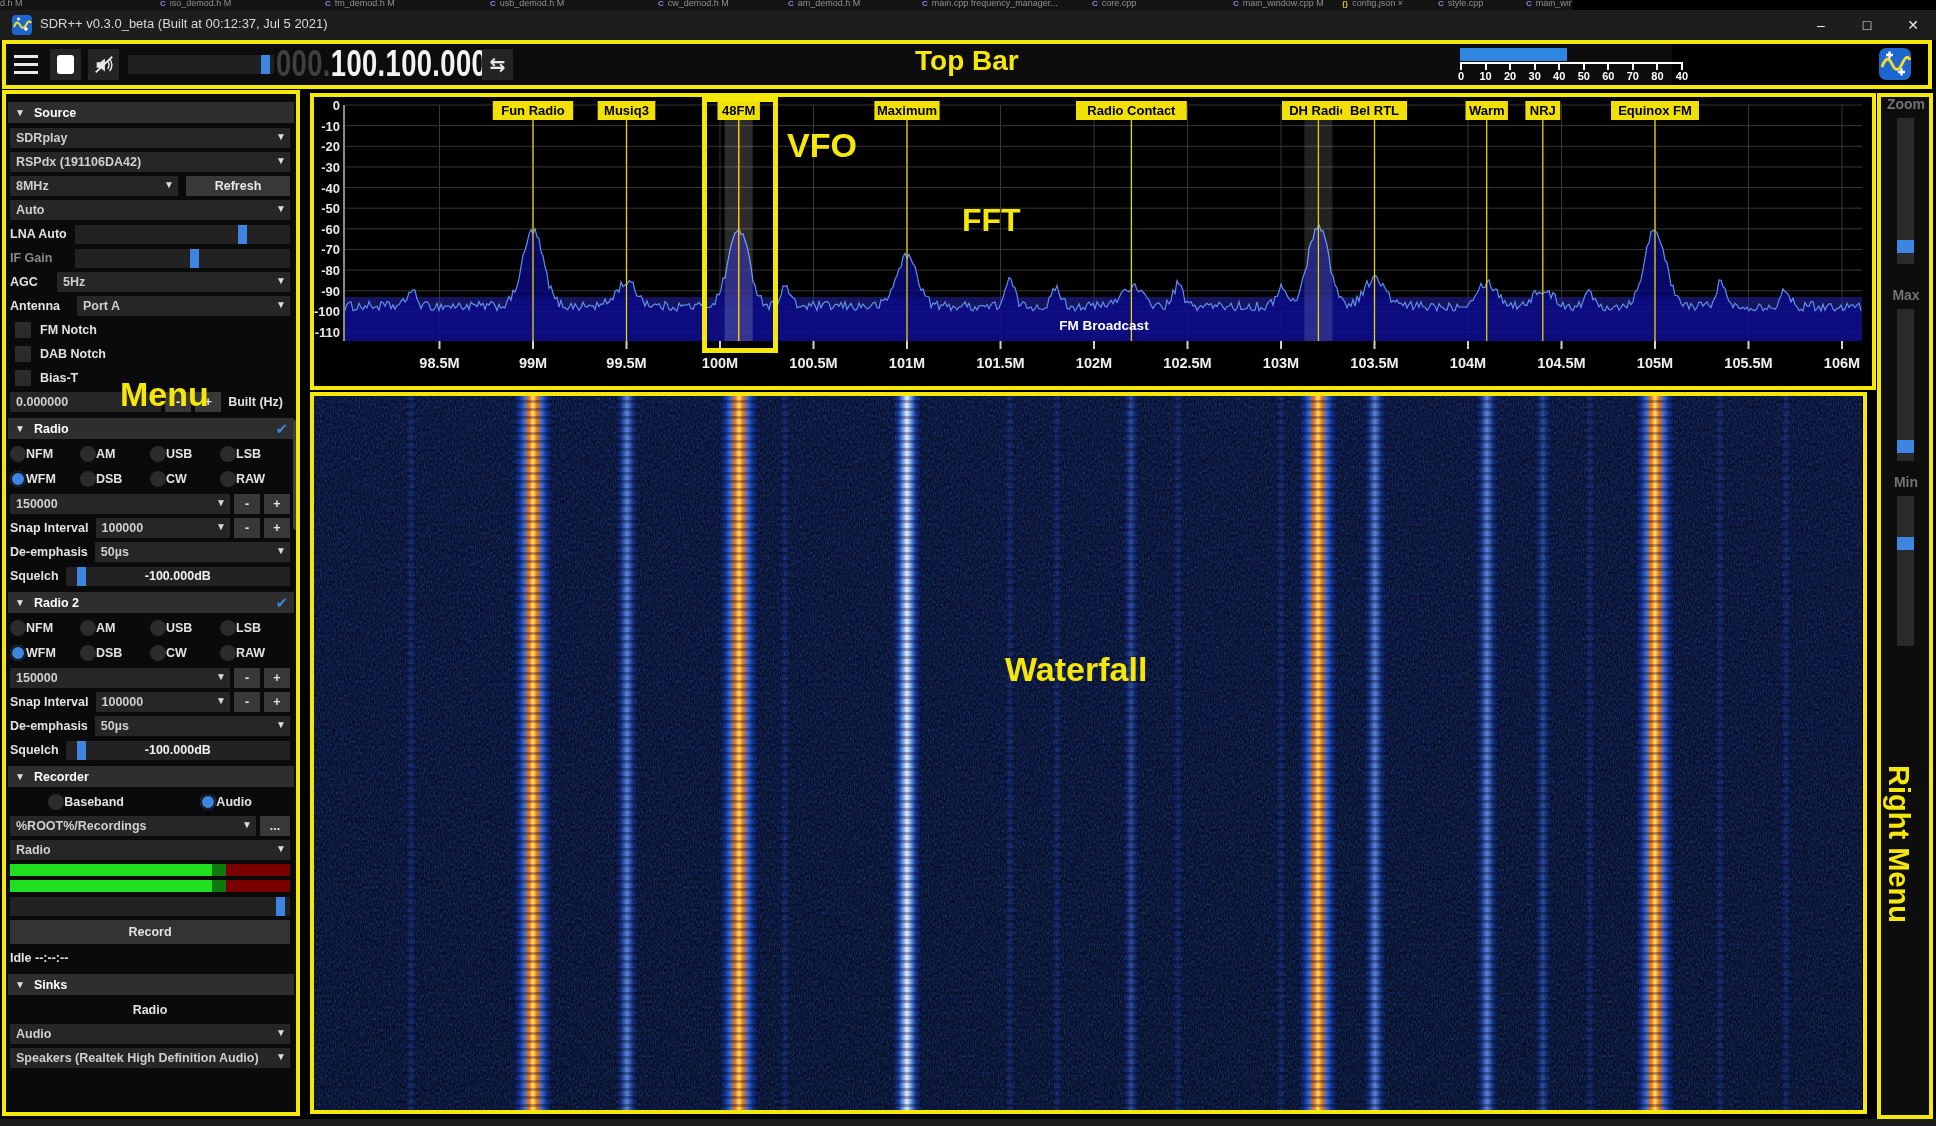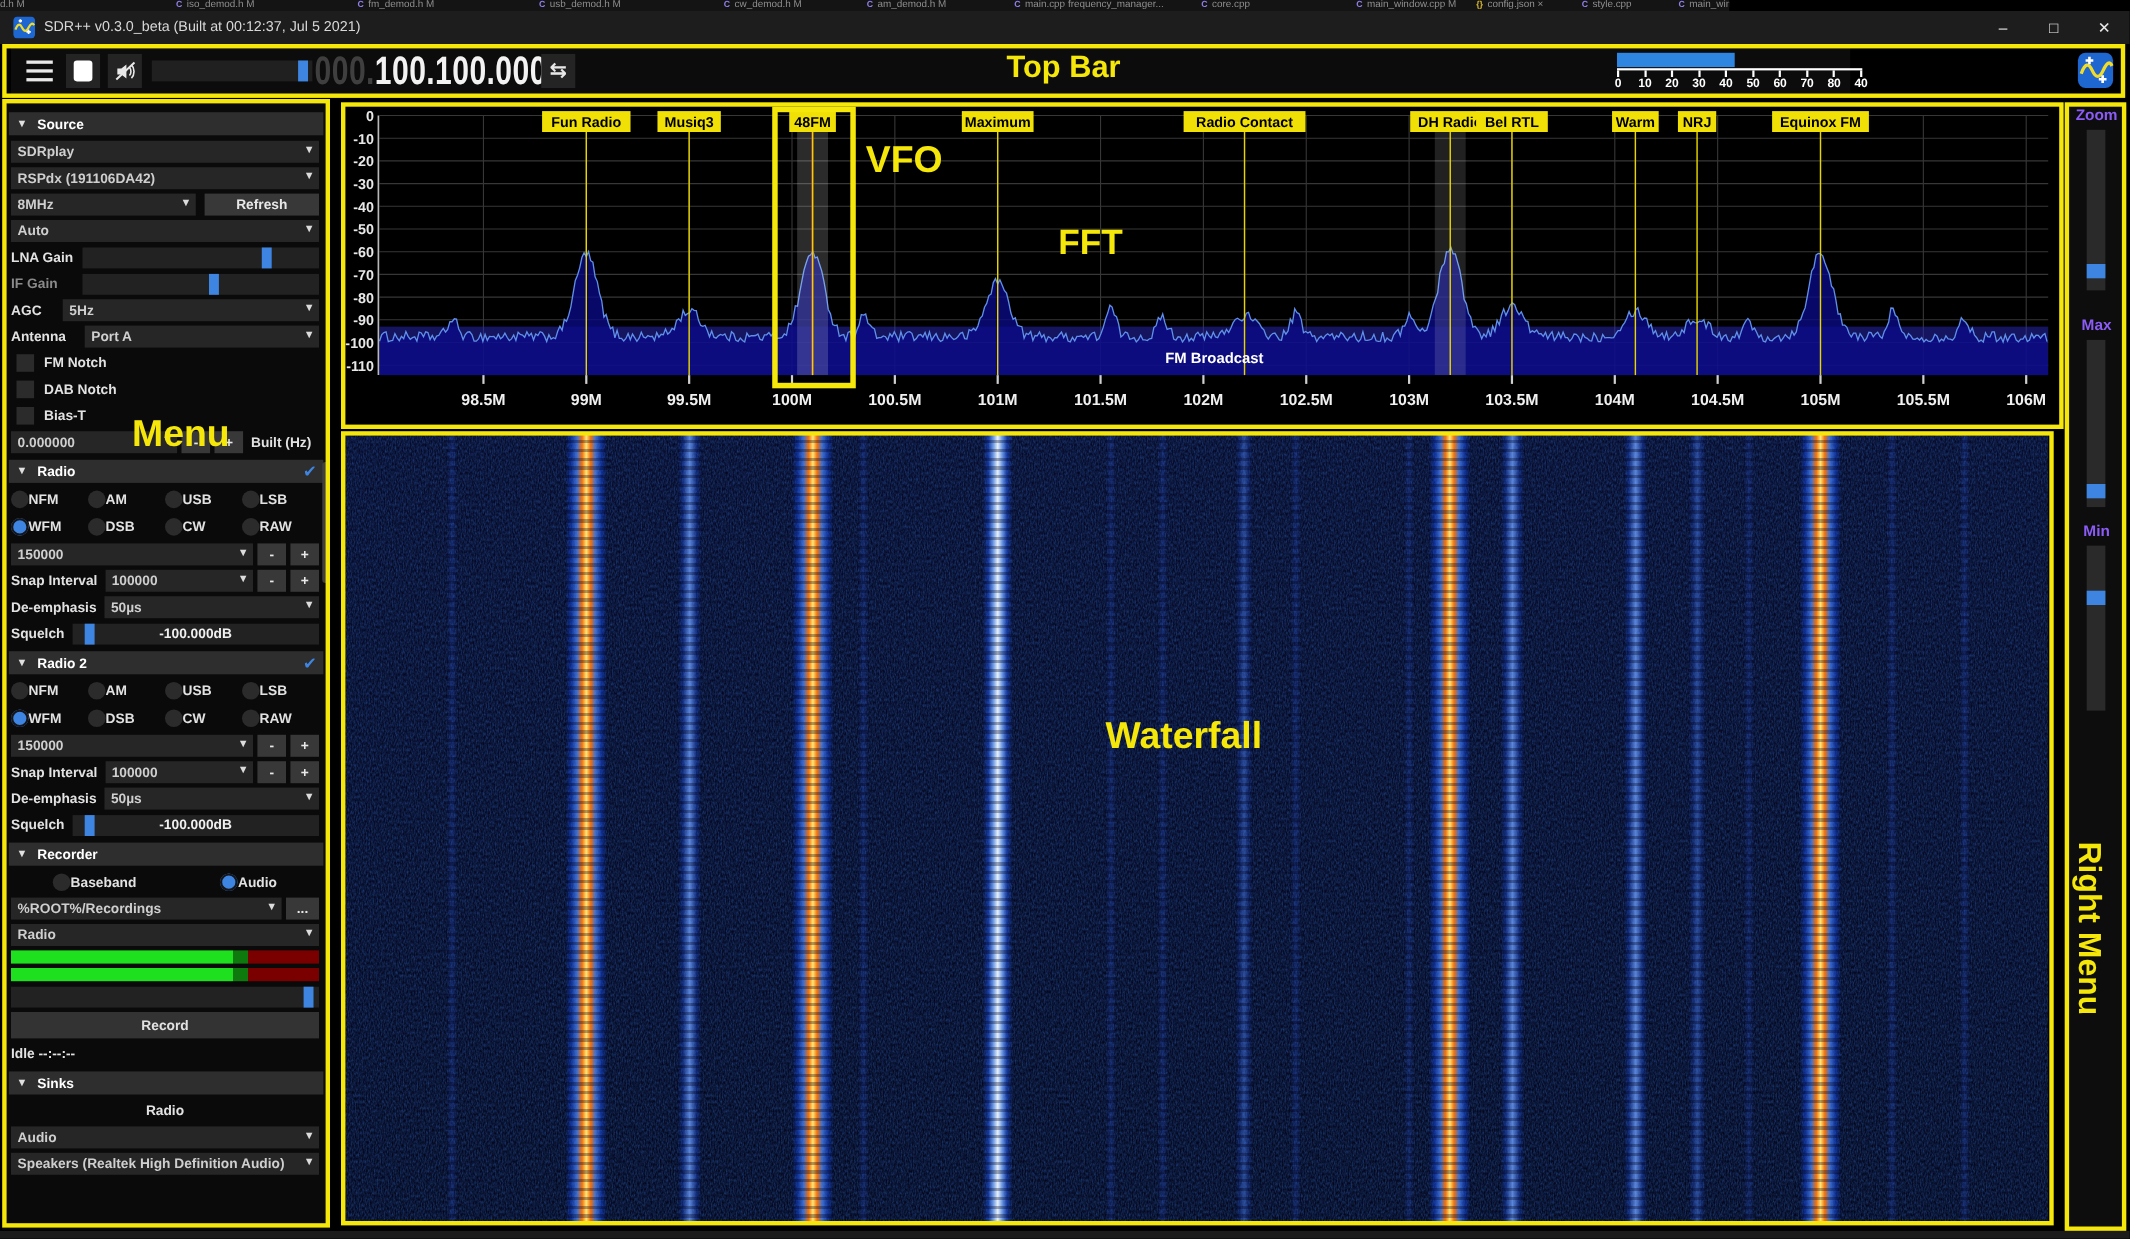--- a/index.html
+++ b/index.html
@@ -14,21 +14,21 @@
 
   
   #titlebar{position:absolute;top:10px;left:0;width:1936px;height:30px;background:#1d1d1d;color:#d8d8d8;}
   #titlebar .title{position:absolute;left:40px;top:6px;font-size:13px;}
   .appicon{position:absolute;left:12px;top:5px;width:20px;height:20px;}
   .winbtn{position:absolute;top:0;width:46px;height:30px;display:flex;align-items:center;justify-content:center;
     color:#e8e8e8;font-size:14px;}
   #btn-min{right:92px;} #btn-max{right:46px;} #btn-close{right:0;}
 
   
-  #topbar{position:absolute;top:40px;left:10px;width:1672px;height:49px;background:#0c0c0c;}
+  #topbar{position:absolute;top:40px;left:0;width:1672px;height:49px;background:#0c0c0c;}
   .tbbtn{position:absolute;background:#242424;display:flex;align-items:center;justify-content:center;}
   #hamburger{left:10px;top:9px;width:32px;height:31px;background:transparent;flex-direction:column;gap:5px;}
   #hamburger i{display:block;width:24px;height:3px;background:#e8e8e8;}
   #stop-btn{left:50px;top:9px;width:31px;height:31px;background:#242424;}
   #stop-btn i{width:17px;height:19px;background:#fff;border-radius:3px;}
   #mute-btn{left:88px;top:9px;width:31px;height:31px;background:#242424;}
   #vol-track{position:absolute;left:128px;top:15px;width:146px;height:19px;background:#202020;}
   #vol-handle{position:absolute;top:0;width:9px;height:19px;background:#3d85e0;}
   #freq-display{position:absolute;left:276px;top:3px;font-size:36px;font-weight:700;letter-spacing:.5px;
     transform:scaleX(.76);transform-origin:left top;white-space:nowrap;color:#f2f2f2;}
@@ -65,21 +65,21 @@
 
   
   #fft{position:absolute;left:310px;top:93px;width:1566px;height:297px;background:#000;}
 
   
   #waterfall{position:absolute;left:313px;top:395px;width:1549px;height:717px;
     background:linear-gradient(180deg,#04041e,#020214);overflow:hidden;}
   .stripe{position:absolute;top:0;height:100%;}
 
   
-  #rightmenu{position:absolute;left:1879px;top:93px;width:54px;height:1024px;background:#0d0d0d;color:#8b5cf6;}
+  #rightmenu{position:absolute;left:1879px;top:93px;width:54px;height:1024px;background:#0d0d0d;color:#737373;}
   .rlabel{position:absolute;width:100%;text-align:center;font-size:14px;font-weight:700;}
   .vtrack{position:absolute;left:18px;width:17px;background:#2a2a2a;}
   .vhandle{position:absolute;left:0;width:17px;height:13px;background:#3d85e0;}
 
   
   .ann-box{position:absolute;border:4px solid #f6e70a;pointer-events:none;}
   .ann-text{position:absolute;color:#f6e70a;font-weight:700;pointer-events:none;white-space:nowrap;}
   #ann-rightmenu-text{writing-mode:vertical-rl;font-size:29px;}
   #bottom-strip{position:absolute;left:0;top:1119px;width:1936px;height:7px;background:#1b1b1b;}
 </style>
@@ -226,21 +226,21 @@
         <span>8MHz</span>
       </div>
     <div class="mbtn" style="flex:1;margin-left:8px;">Refresh</div>
   </div>
   <div class="mrow">
       <div class="dd">
         <span>Auto</span>
       </div>
     </div>
   <div class="mrow">
-      <span class="lbl" style="width:58px">LNA Gain</span>
+      <span class="lbl" style="width:58px">LNA Auto</span>
     <div class="slider">
         <div class="shandle" id="lna-handle" style="left: calc(78% - 5px);"></div>
       </div>
     </div>
   <div class="mrow">
       <span class="lbl" style="width:58px;color:#8a8a8a">IF Gain</span>
     <div class="slider">
         <div class="shandle" id="if-handle" style="left: calc(56% - 5px);"></div>
       </div>
     </div>

